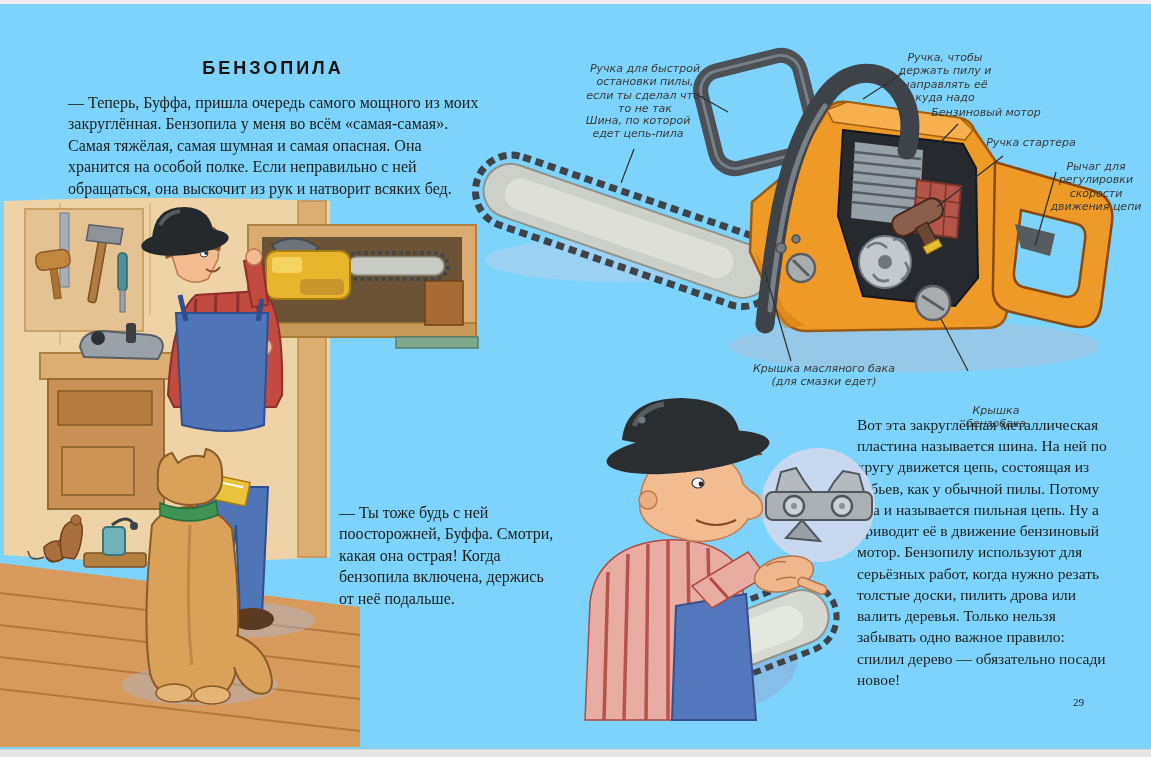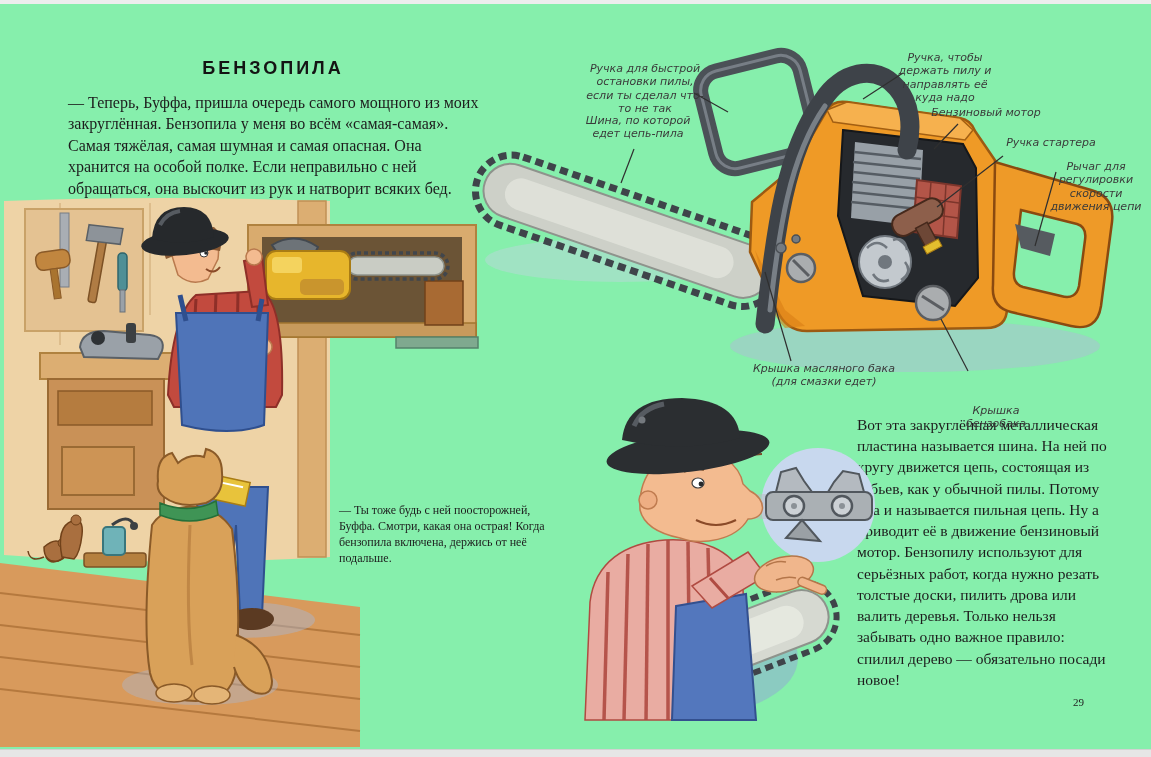--- a/index.html
+++ b/index.html
@@ -1,36 +1,36 @@
 <!DOCTYPE html>
 <html lang="ru"><head>
 <meta charset="utf-8">
 <style>
   html,body{margin:0;padding:0;background:#ffffff;}
-  .page{position:relative;width:1151px;height:757px;background:#86efac;overflow:hidden;
+  .page{position:relative;width:1151px;height:757px;background:#7dd3fc;overflow:hidden;
         font-family:"Liberation Serif", serif;color:#1d1d1d;}
   .edge{position:absolute;left:0;width:1151px;}
   .edge.top{top:0;height:4px;background:#ededed;}
   .edge.bottom{bottom:0;height:7px;background:#e6e6e6;border-top:1px solid #d2d2d2;}
   .title{position:absolute;left:68px;top:58px;width:410px;text-align:center;
          font-family:"Liberation Sans", sans-serif;font-weight:700;font-size:18px;
          letter-spacing:3px;color:#141414;}
   .para{position:absolute;font-size:16px;line-height:1.34;color:#1d1d1d;}
   .intro{left:68px;top:92px;width:412px;}
-  .aside{left:339px;top:502px;width:218px;font-size:12px;}
+  .aside{left:339px;top:502px;width:218px;font-size:16px;}
   .maintext{left:857px;top:414px;width:250px;font-size:15.5px;line-height:1.37;}
   .pagenum{position:absolute;left:1040px;top:696px;width:44px;text-align:right;
            font-size:11px;color:#222;}
   .lbl{position:absolute;font-family:"DejaVu Sans", sans-serif;font-style:italic;
        font-size:11px;line-height:1.22;color:#3a3a3a;text-align:center;}
   .lbl-brake{left:586px;top:62px;width:118px;}
   .lbl-front-handle{left:894px;top:51px;width:102px;}
   .lbl-bar{left:578px;top:114px;width:120px;}
   .lbl-engine{left:930px;top:106px;width:112px;}
-  .lbl-starter{left:984px;top:136px;width:94px;padding-left:20px;}
+  .lbl-starter{left:984px;top:136px;width:94px;}
   .lbl-throttle{left:1048px;top:160px;width:96px;}
   .lbl-oil-cap{left:740px;top:362px;width:168px;}
   .lbl-fuel-cap{left:949px;top:372px;width:94px;margin-top:32px;}
   svg{position:absolute;display:block;}
   .leaders{left:0;top:0;pointer-events:none;}
 </style>
 </head>
 <body>
 
 <div class="page">

